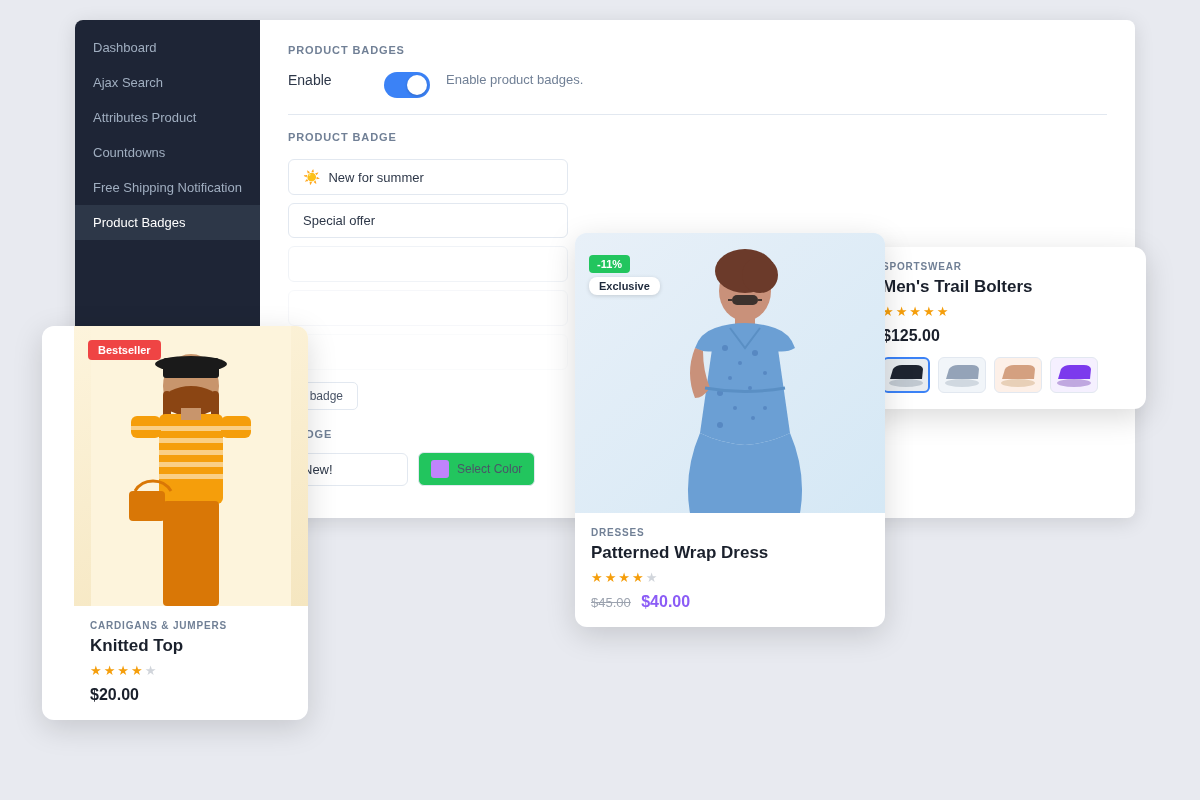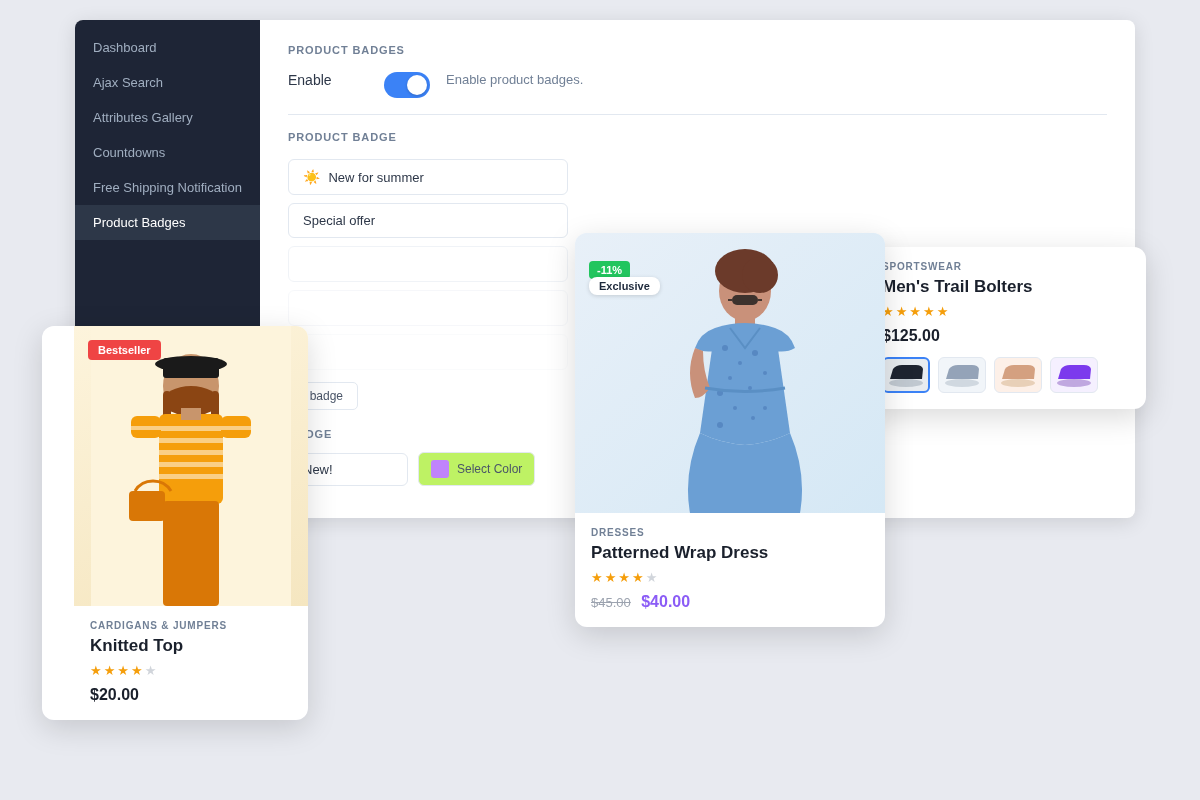--- a/index.html
+++ b/index.html
@@ -160,21 +160,21 @@
     .color-picker-btn {
       display: flex;
       align-items: center;
       gap: 8px;
       border: 1px solid #e2e8f0;
       border-radius: 6px;
       padding: 7px 12px;
       font-size: 12px;
       color: #4a5568;
       cursor: pointer;
-      background: #bef264;
+      background: #22c55e;
     }
     .color-swatch {
       width: 18px;
       height: 18px;
       border-radius: 3px;
       background: #c084fc;
     }
 
     
     .product-card-1 {
@@ -225,21 +225,21 @@
       left: 14px;
       background: #ef4444;
       color: #fff;
       font-size: 11px;
       font-weight: 700;
       padding: 4px 10px;
       border-radius: 4px;
     }
     .badge-discount {
       position: absolute;
-      top: 28px;
+      top: 22px;
       left: 14px;
       background: #22c55e;
       color: #fff;
       font-size: 11px;
       font-weight: 700;
       padding: 3px 8px;
       border-radius: 4px;
     }
     .badge-exclusive {
       position: absolute;
@@ -374,21 +374,21 @@
 <div class="main-container">
 
   <nav class="sidebar">
     <div class="sidebar-item">
       <span>Dashboard</span>
     </div>
     <div class="sidebar-item">
       <span>Ajax Search</span>
     </div>
     <div class="sidebar-item">
-      <span>Attributes Gallery</span>
+      <span>Attributes Product</span>
     </div>
     <div class="sidebar-item">
       <span>Countdowns</span>
     </div>
     <div class="sidebar-item">
       <span>Free Shipping Notification</span>
     </div>
     <div class="sidebar-item active">
       <span>Product Badges</span>
     </div>

